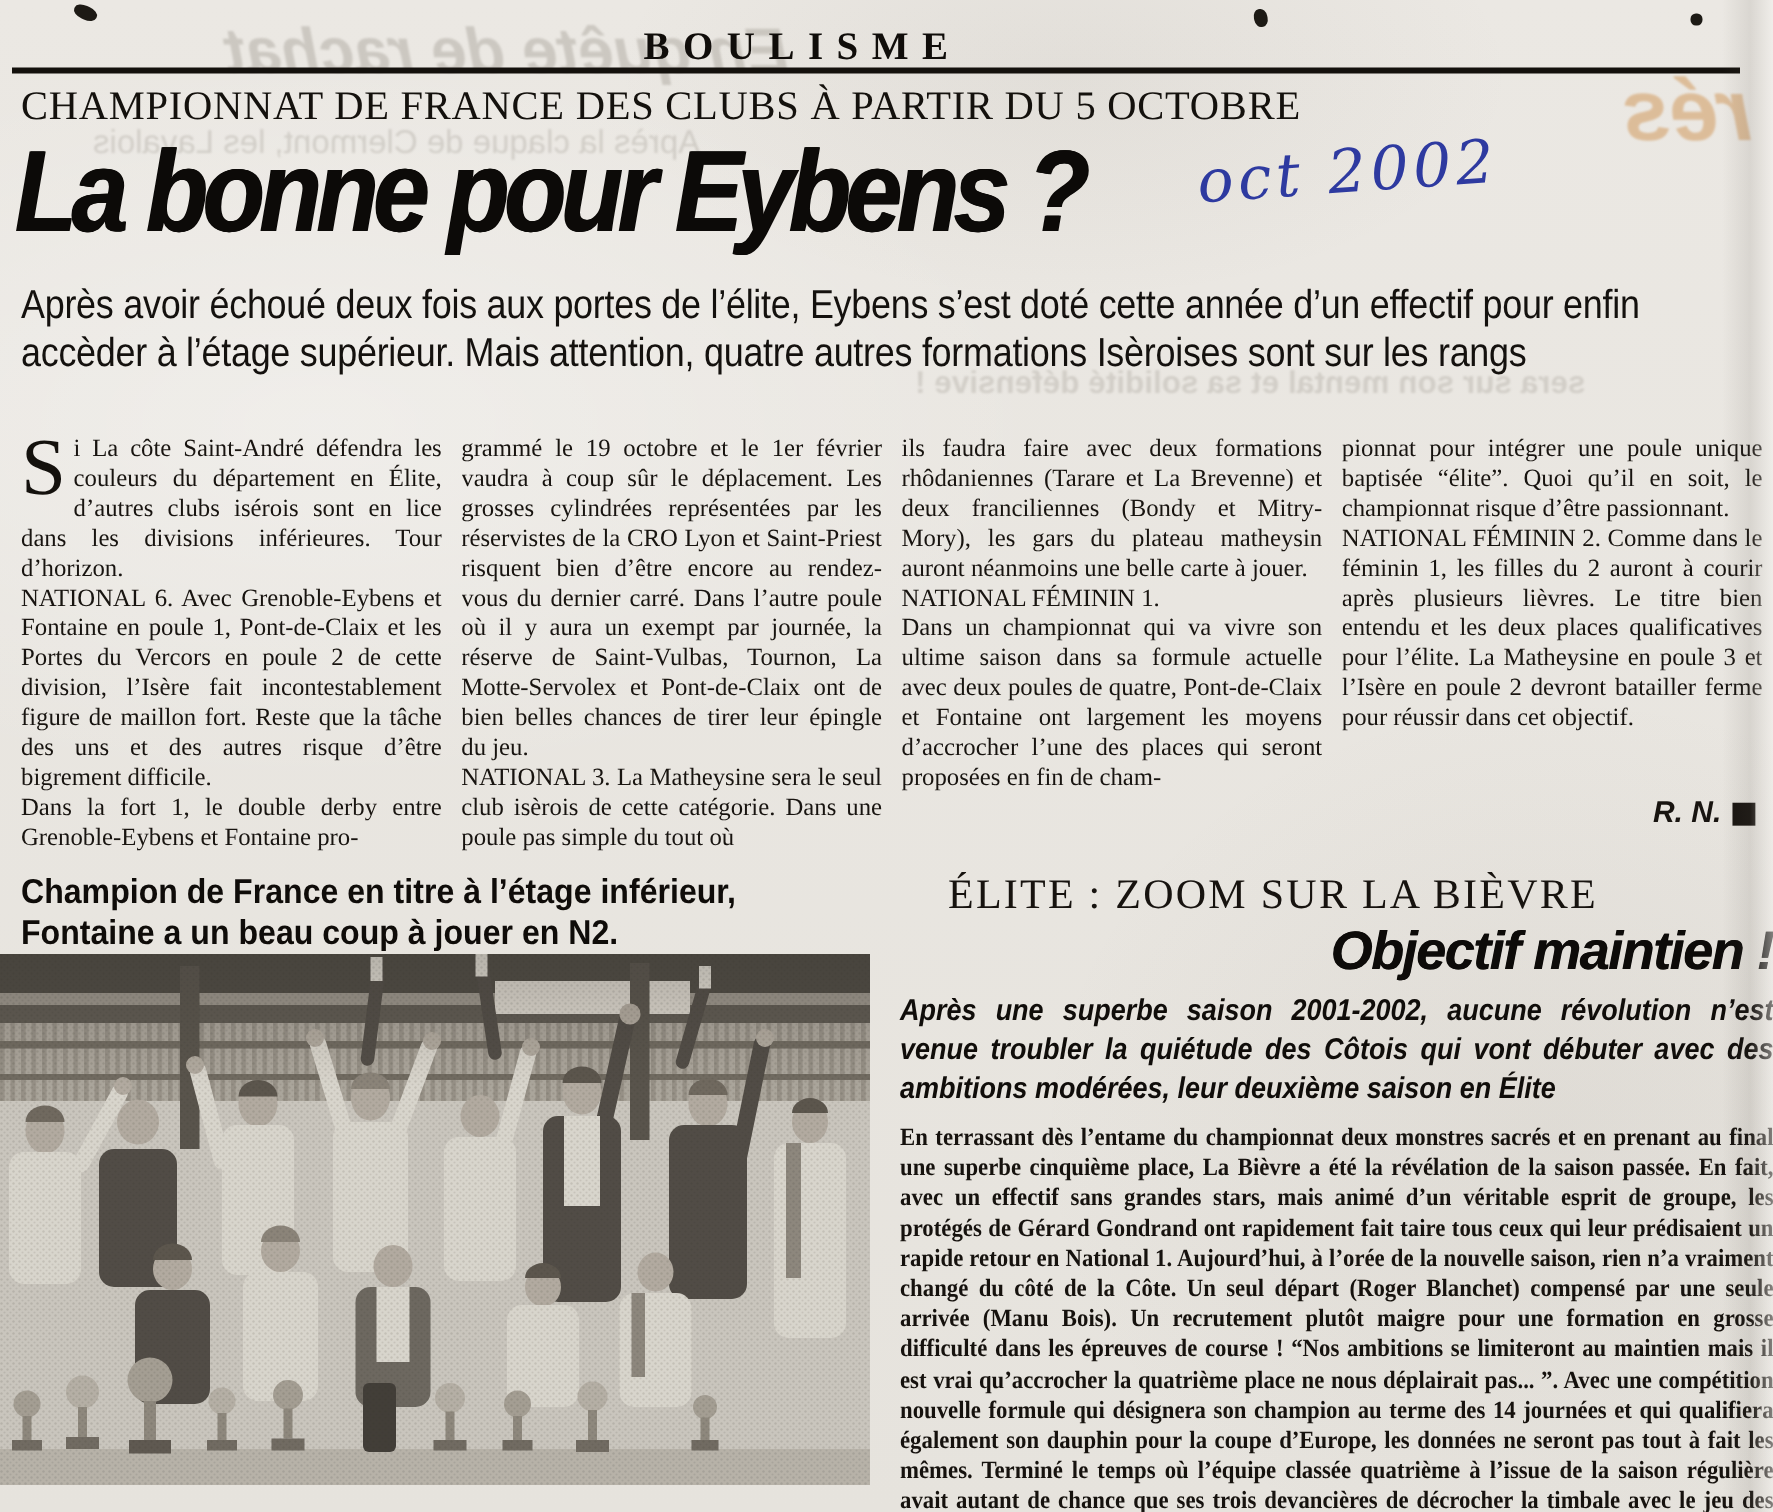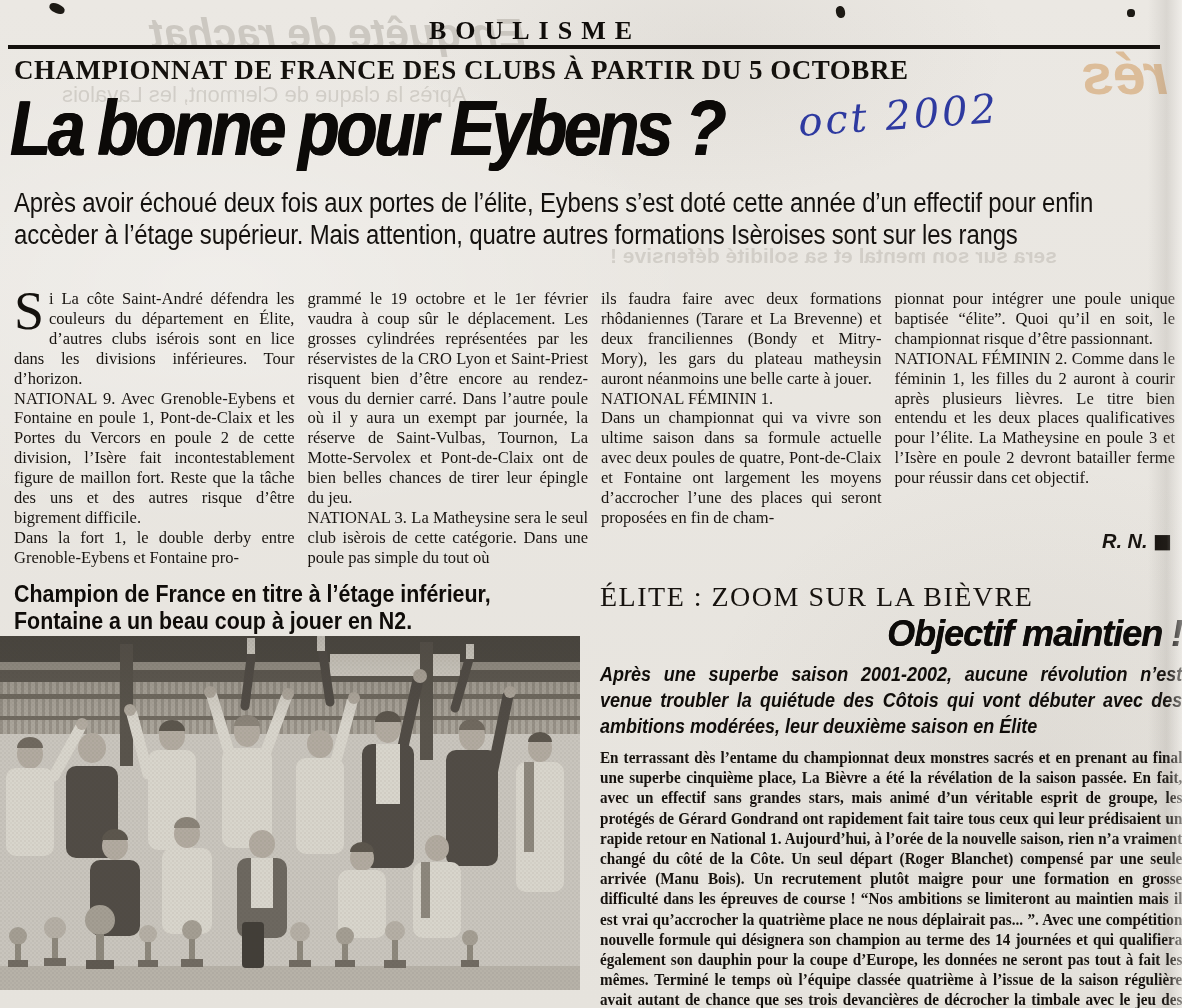--- a/index.html
+++ b/index.html
@@ -22,21 +22,21 @@
   .speck{position:absolute;background:#1d1a15;border-radius:45%;}
   .sp1{left:49px;top:4px;width:16px;height:9px;transform:rotate(24deg);}
   .sp2{left:836px;top:6px;width:9px;height:12px;transform:rotate(-12deg);}
   .sp3{left:1127px;top:9px;width:8px;height:8px;}
   .crease{position:absolute;right:0;top:0;width:34px;height:100%;
     background:linear-gradient(to right, transparent, rgba(90,85,78,.12) 55%, rgba(245,243,240,.5));}
   
   .section-title{position:absolute;top:16px;left:0;width:1070px;text-align:center;
     font-weight:bold;font-size:26px;letter-spacing:9px;color:#100d0a;}
   .masthead-rule{position:absolute;top:45px;left:8px;width:1152px;height:4px;background:#14110d;}
-  .kicker{position:absolute;top:55px;left:14px;margin:0;font-size:27px;font-weight:bold;
+  .kicker{position:absolute;top:55px;left:14px;margin:0;font-size:27px;font-weight:normal;
     letter-spacing:.5px;color:#14110d;white-space:nowrap;}
   .headline{position:absolute;top:84px;left:10px;margin:0;white-space:nowrap;
     font-family:"Liberation Sans",sans-serif;font-style:italic;font-weight:bold;
     font-size:77px;letter-spacing:-4px;color:#0c0a08;
     transform:scaleX(.88);transform-origin:left top;
     text-shadow:.6px 0 0 #0c0a08,-.6px 0 0 #0c0a08;}
   .handwriting{position:absolute;top:92px;left:798px;font-family:"DejaVu Serif",serif;
     font-style:italic;font-size:40px;letter-spacing:3px;color:#2e3aa0;transform:rotate(-4deg);}
   .lead{position:absolute;top:188px;left:14px;margin:0;width:1295px;
     transform:scaleX(.887);transform-origin:left top;
@@ -54,21 +54,21 @@
   .endsq{font-style:normal;font-family:"DejaVu Sans",sans-serif;}
   
   .caption{position:absolute;top:581px;left:14px;width:620px;
     transform:scaleX(.93);transform-origin:left top;
     font-family:"Liberation Sans",sans-serif;font-weight:bold;font-size:23px;
     line-height:27px;color:#0f0c09;}
   .photo{position:absolute;top:636px;left:0;width:580px;height:354px;
     filter:contrast(.97) brightness(1.01);}
   
   .bievre{position:absolute;top:581px;left:600px;width:582px;}
-  .bievre-kicker{font-size:28px;letter-spacing:1.5px;color:#17130f;line-height:32px;}
+  .bievre-kicker{font-size:28px;letter-spacing:1.5px;color:#17130f;line-height:32px;margin-left:32px;}
   .bievre-headline{text-align:right;font-family:"Liberation Sans",sans-serif;
     font-style:italic;font-weight:bold;font-size:36px;letter-spacing:-1px;line-height:40px;
     margin-top:1px;color:#0d0b09;text-shadow:.4px 0 0 #0d0b09;}
   .bievre-standfirst{margin:7px 0 0 0;width:647px;transform:scaleX(.9);transform-origin:left top;
     font-family:"Liberation Sans",sans-serif;font-style:italic;font-weight:bold;
     font-size:20px;line-height:26px;text-align:justify;color:#100d0a;}
   .bievre-body{margin:9px 0 0 0;width:633px;transform:scaleX(.92);transform-origin:left top;
     font-weight:bold;font-size:16.5px;line-height:20.2px;text-align:justify;color:#16120e;}
 </style>
 </head>
@@ -87,21 +87,21 @@
   <div class="section-title">BOULISME</div>
   <div class="masthead-rule"></div>
   <h2 class="kicker">CHAMPIONNAT DE FRANCE DES CLUBS À PARTIR DU 5 OCTOBRE</h2>
   <h1 class="headline">La bonne pour Eybens ?</h1>
   <div class="handwriting">oct 2002</div>
   <p class="lead">Après avoir échoué deux fois aux portes de l’élite, Eybens s’est doté cette année d’un effectif pour enfin accèder à l’étage supérieur. Mais attention, quatre autres formations Isèroises sont sur les rangs</p>
 
   <div class="columns">
     <div class="col">
         <p><span class="dropcap">S</span>i La côte Saint-André défendra les couleurs du département en Élite, d’autres clubs isérois sont en lice dans les divisions inférieures. Tour d’horizon.</p>
-        <p><span class="runin">NATIONAL 9. </span>Avec Grenoble-Eybens et Fontaine en poule 1, Pont-de-Claix et les Portes du Vercors en poule 2 de cette division, l’Isère fait incontestablement figure de maillon fort. Reste que la tâche des uns et des autres risque d’être bigrement difficile.</p>
+        <p><span class="runin">NATIONAL 6. </span>Avec Grenoble-Eybens et Fontaine en poule 1, Pont-de-Claix et les Portes du Vercors en poule 2 de cette division, l’Isère fait incontestablement figure de maillon fort. Reste que la tâche des uns et des autres risque d’être bigrement difficile.</p>
         <p>Dans la fort 1, le double derby entre Grenoble-Eybens et Fontaine pro-</p>
       </div>
     <div class="col">
         <p>grammé le 19 octobre et le 1er février vaudra à coup sûr le déplacement. Les grosses cylindrées représentées par les réservistes de la CRO Lyon et Saint-Priest risquent bien d’être encore au rendez-vous du dernier carré. Dans l’autre poule où il y aura un exempt par journée, la réserve de Saint-Vulbas, Tournon, La Motte-Servolex et Pont-de-Claix ont de bien belles chances de tirer leur épingle du jeu.</p>
         <p><span class="runin">NATIONAL 3. </span>La Matheysine sera le seul club isèrois de cette catégorie. Dans une poule pas simple du tout où</p>
       </div>
     <div class="col">
         <p>ils faudra faire avec deux formations rhôdaniennes (Tarare et La Brevenne) et deux franciliennes (Bondy et Mitry-Mory), les gars du plateau matheysin auront néanmoins une belle carte à jouer.</p>
         <p><span class="runin">NATIONAL FÉMININ 1.</span></p>
         <p>Dans un championnat qui va vivre son ultime saison dans sa formule actuelle avec deux poules de quatre, Pont-de-Claix et Fontaine ont largement les moyens d’accrocher l’une des places qui seront proposées en fin de cham-</p>

